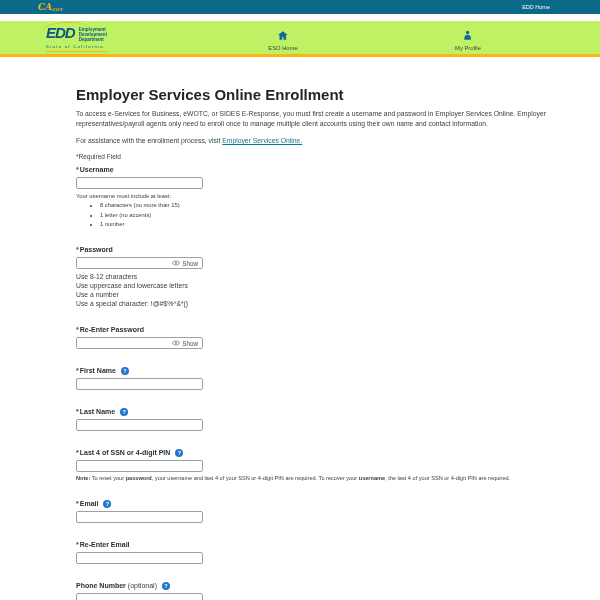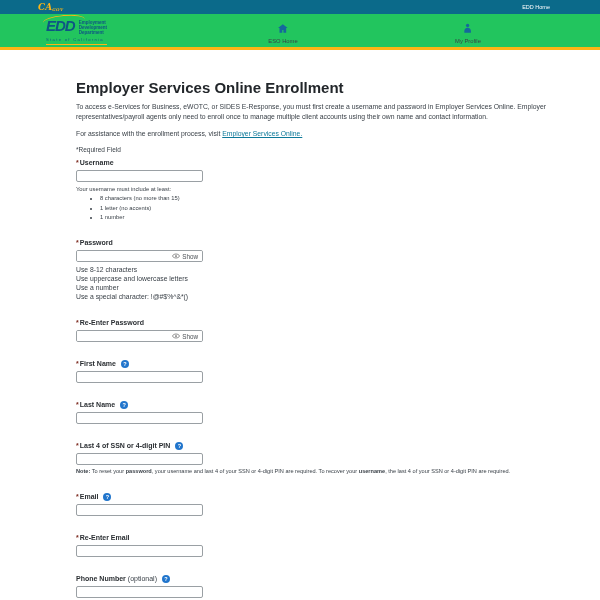--- a/index.html
+++ b/index.html
@@ -9,21 +9,21 @@
   
   .topbar { height:14px; background:#0b6a8a; position:relative; }
   .ca-logo { position:absolute; left:38px; top:1px; color:#fdb515; cursor:pointer;
     font-family:"DejaVu Serif", serif; font-style:italic; font-weight:bold;
     font-size:9px; line-height:12px; }
   .ca-gov { font-size:4px; letter-spacing:.5px; vertical-align:-1px; }
   .topbar-link { position:absolute; right:50px; top:4px; color:#fff; font-size:5.5px;
     text-decoration:none; cursor:pointer; }
 
   
-  .navbar { height:36px; background:#22c55e; border-bottom:3px solid #fdb515; position:relative; }
+  .navbar { height:36px; background:#bef264; border-bottom:3px solid #fdb515; position:relative;margin-top:7px; }
   .edd-logo { position:absolute; left:46px; top:5px; color:#0e5584; cursor:pointer; }
   .edd-logo-top { display:flex; align-items:flex-start; position:relative; }
   .edd-swoosh { position:absolute; left:-3px; top:-4px; width:42px; height:12px;
     border-top:1.5px solid #fdb515; border-radius:50%; transform:rotate(-5deg); }
   .edd-abbr { font-size:15px; font-weight:bold; font-style:italic; line-height:14px;
     letter-spacing:-1px; }
   .edd-lines { display:flex; flex-direction:column; margin-left:4px; margin-top:1px;
     font-size:4.5px; font-weight:bold; line-height:5px; }
   .edd-tagline { margin-top:2px; font-size:4.2px; letter-spacing:1.3px; white-space:nowrap;
     border-bottom:1px solid #fdb515; padding-bottom:1.5px; }

